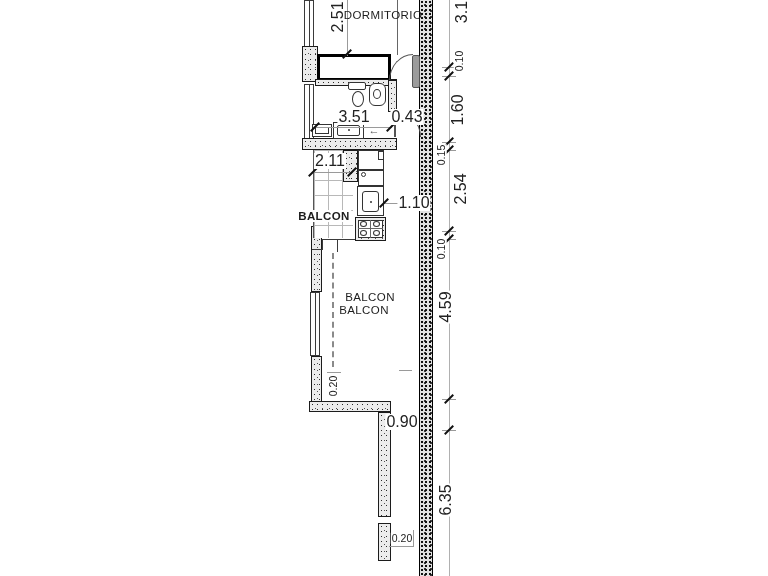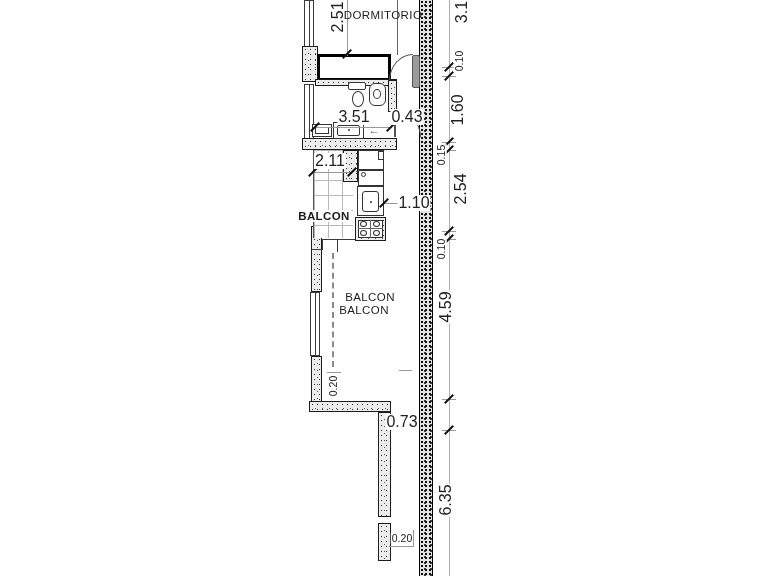--- a/index.html
+++ b/index.html
@@ -158,21 +158,21 @@
   <div class="dt small rot" style="left:441px;top:155px;">0.15</div>
   <div class="dt big rot" style="left:461px;top:189px;">2.54</div>
   <div class="dt small rot" style="left:441px;top:249px;">0.10</div>
   <div class="dt big rot" style="left:446px;top:307px;">4.59</div>
   <div class="dt big rot" style="left:446px;top:500px;">6.35</div>
   <div class="dt big" style="left:354px;top:117px;">3.51</div>
   <div class="dt big" style="left:407px;top:117px;">0.43</div>
   <div class="dt big" style="left:330px;top:161px;">2.11</div>
   <div class="dt big" style="left:414px;top:203px;text-align:right;">1.10</div>
   <div class="dt small rot" style="left:333px;top:386px;">0.20</div>
-  <div class="dt big" style="left:402px;top:422px;">0.73</div>
+  <div class="dt big" style="left:402px;top:422px;">0.90</div>
   <div class="dt small" style="left:402px;top:538px;">0.20</div>
 
   <div class="room" style="left:383px;top:15px;">DORMITORIO</div>
   <div class="room roombg" style="left:324px;top:216px;font-weight:bold;">BALCON</div>
   <div class="room" style="left:370px;top:297px;">BALCON</div>
   <div class="room" style="left:364px;top:310px;">BALCON</div>
 
 </div>
 
 </body></html>

